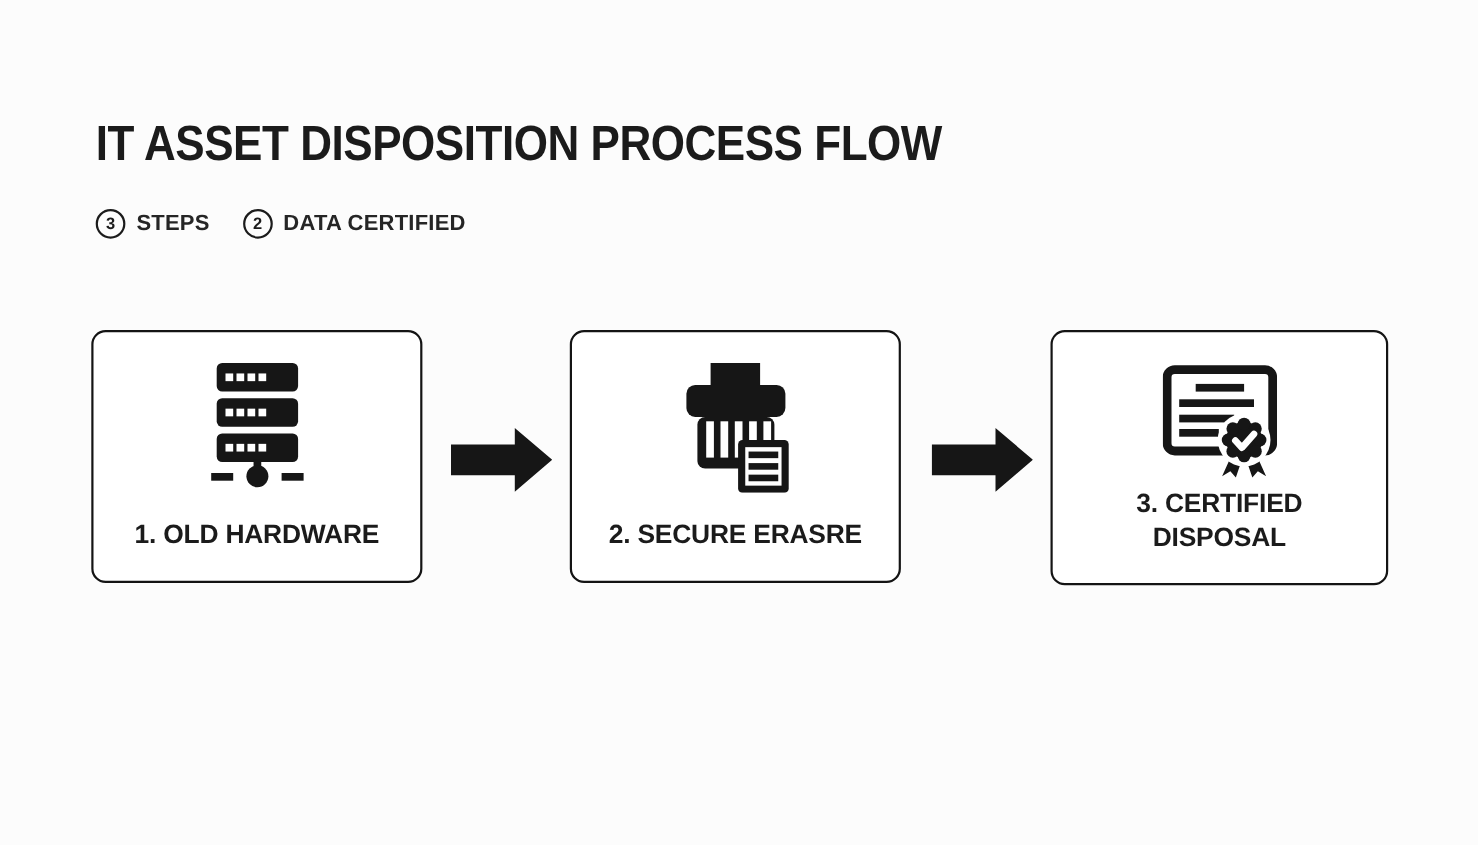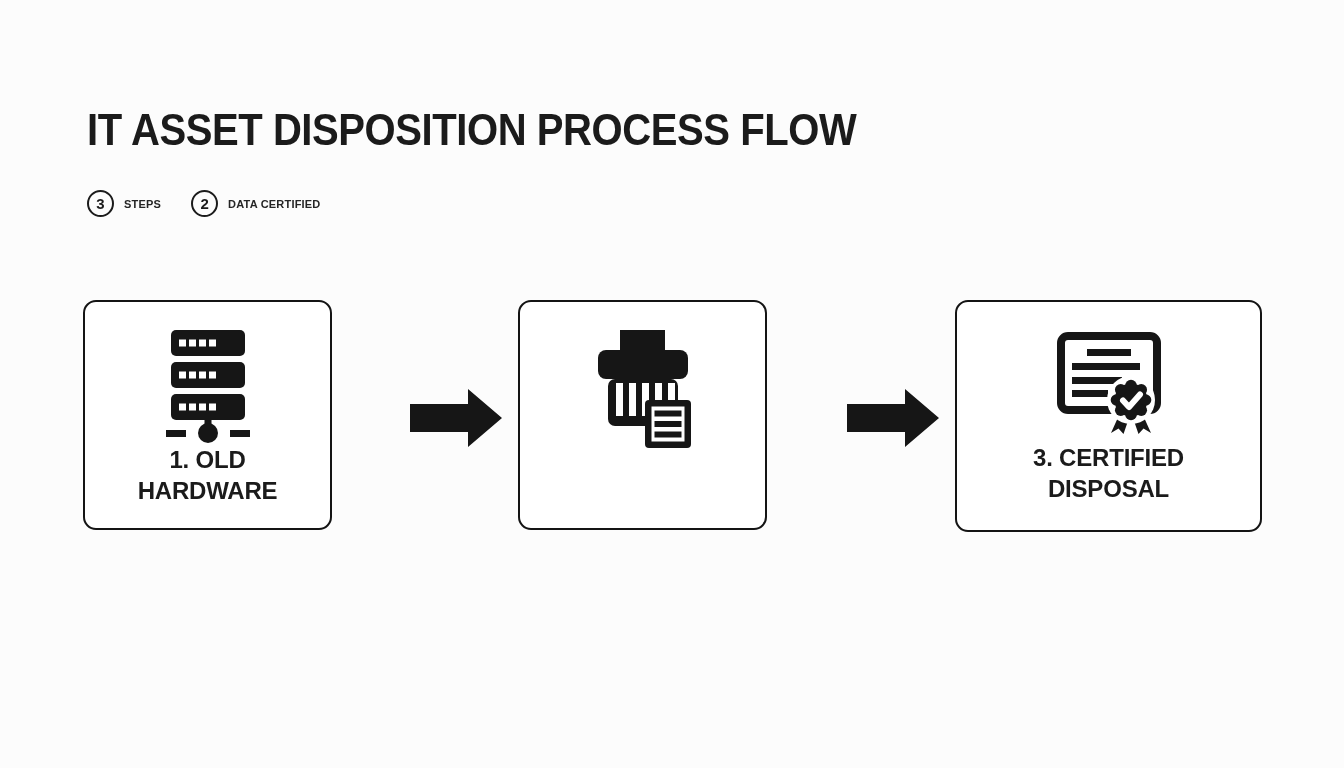--- a/index.html
+++ b/index.html
@@ -44,31 +44,31 @@
     border: 2.5px solid #1b1b1b;
     border-radius: 50%;
     display: flex;
     align-items: center;
     justify-content: center;
     font-size: 15px;
     font-weight: 700;
     color: #1b1b1b;
   }
   .badge-label {
-    font-size: 11px;
+    font-size: 20px;
     font-weight: 700;
     letter-spacing: 0.2px;
     color: #252525;
   }
 
   
   .card {
     position: absolute;
     top: 300px;
-    width: 249px;
+    width: 301px;
     height: 230px;
     background: #ffffff;
     border: 2px solid #141414;
     border-radius: 13px;
     display: flex;
     flex-direction: column;
     align-items: center;
     justify-content: space-between;
     padding: 28px 12px 26px 12px;
   }
@@ -166,20 +166,21 @@
         <rect x="62" y="53" width="7" height="33"></rect>
         <rect x="75" y="53" width="7" height="33"></rect>
       </g>
       <rect class="ink" x="52" y="70" width="46" height="48" rx="4"></rect>
       <rect x="58.5" y="76.5" width="33" height="35" fill="#ffffff"></rect>
       <rect class="ink" x="61.5" y="80.5" width="27" height="6"></rect>
       <rect class="ink" x="61.5" y="91" width="27" height="6"></rect>
       <rect class="ink" x="61.5" y="101.5" width="27" height="6"></rect>
     </svg>
   </div>
+  <div class="card-label">2. SECURE ERASRE</div>
 </div>
 
 <div class="flow-arrow arrow-2">
   <svg viewBox="0 0 92 62" xmlns="http://www.w3.org/2000/svg">
     <polygon class="ink" points="0,17 58,17 58,2 92,31 58,60 58,45 0,45"></polygon>
   </svg>
 </div>
 
 <div class="card card-3">
   <div class="card-icon">

